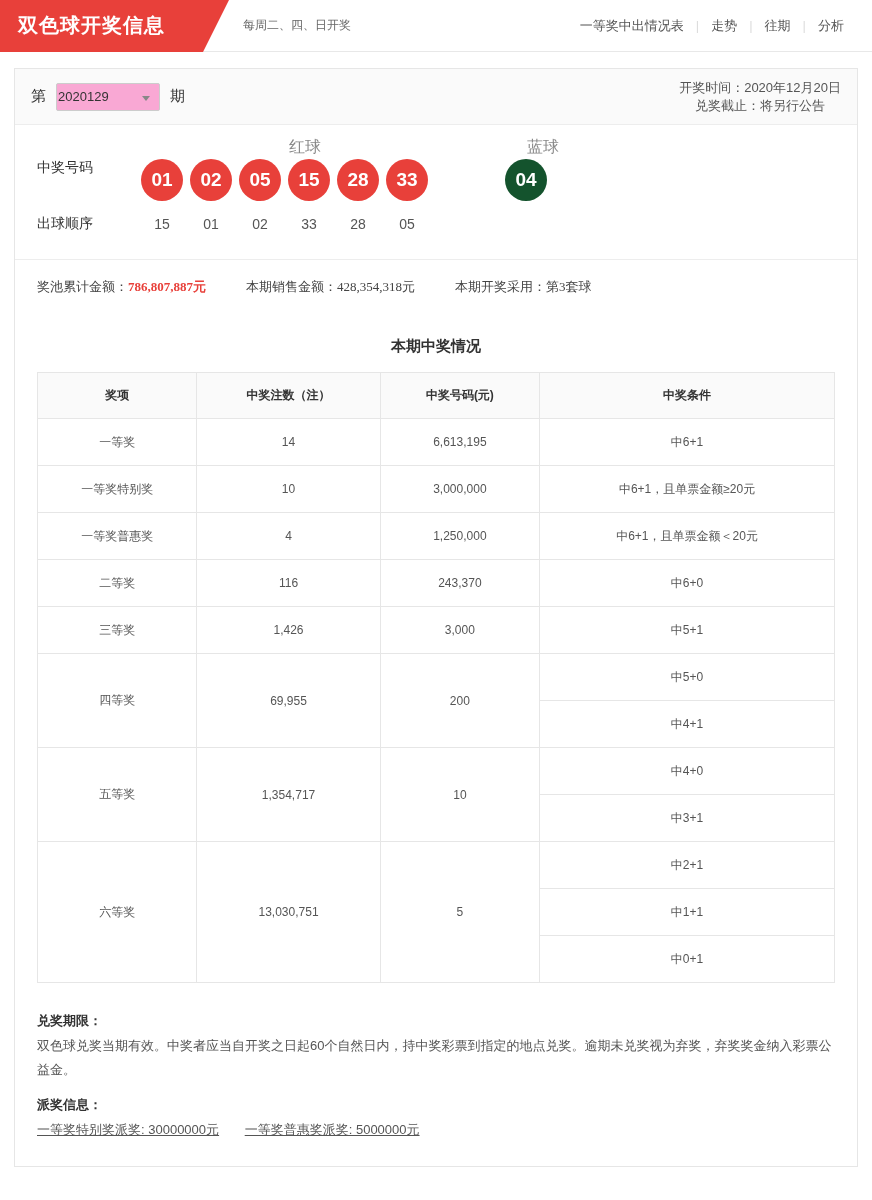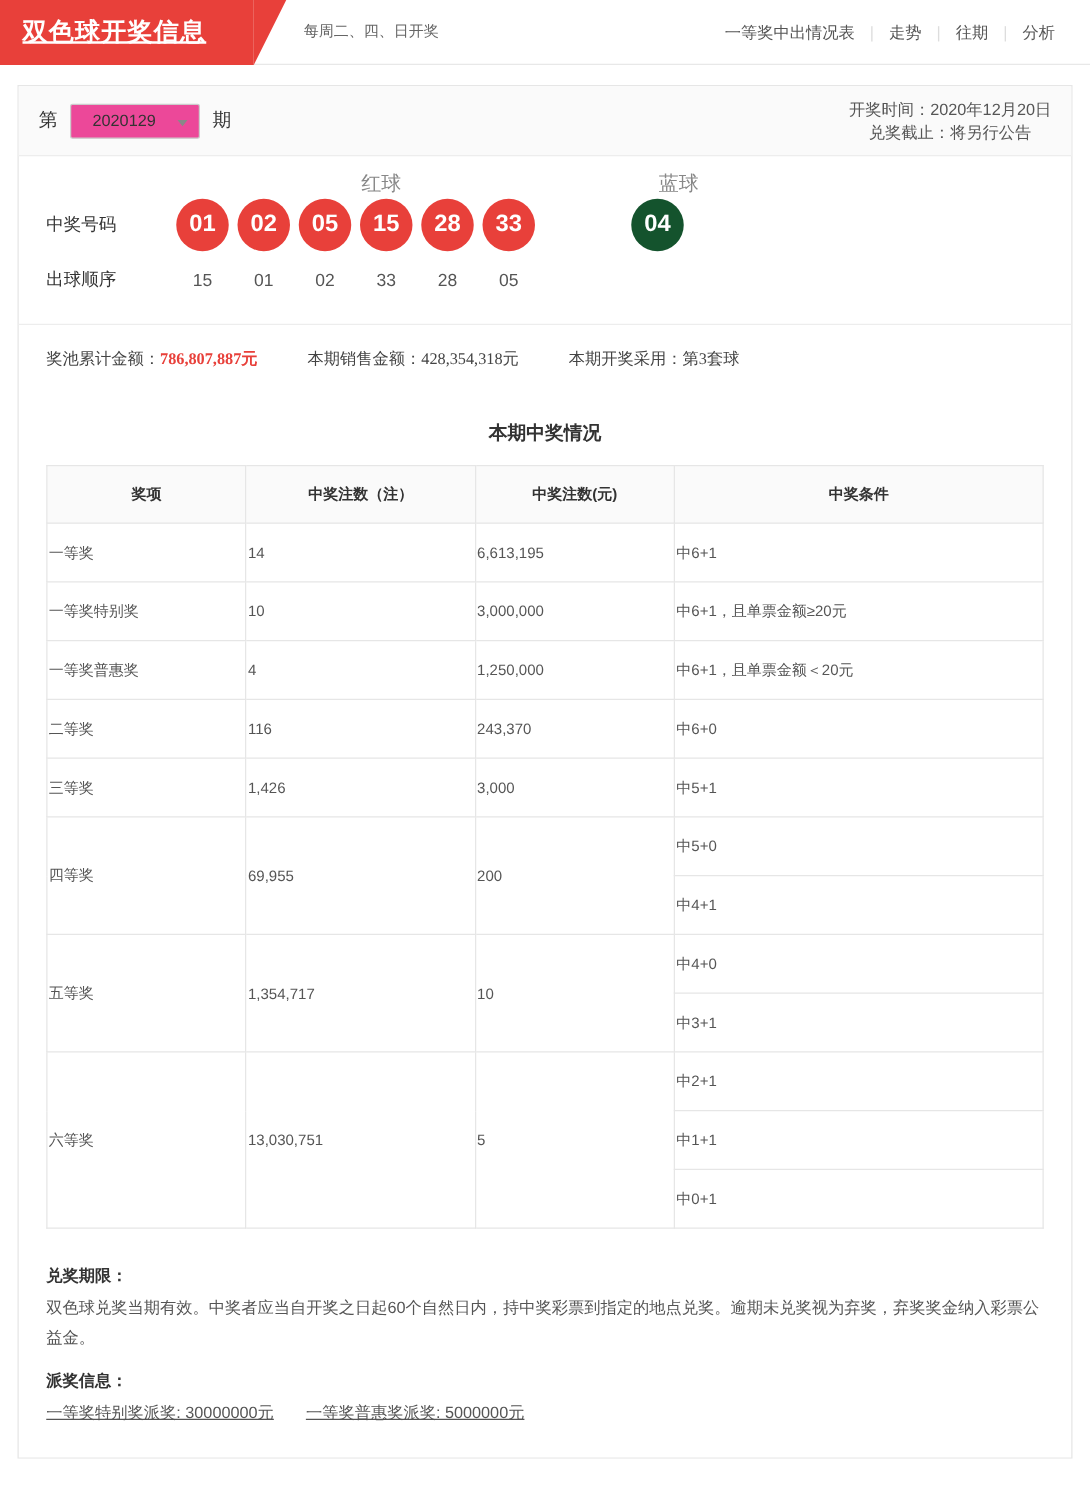--- a/index.html
+++ b/index.html
@@ -25,21 +25,20 @@
     position: relative;
     height: 52px;
     display: flex;
     align-items: center;
     padding: 0 38px 0 18px;
     background: #e8403a;
     color: #fff;
     font-size: 20px;
     font-weight: bold;
     letter-spacing: 1px;
-    text-decoration: underline;
   }
   .brand::after {
     content: "";
     position: absolute;
     right: -26px; top: 0;
     width: 0; height: 0;
     border-top: 52px solid #e8403a;
     border-right: 26px solid transparent;
   }
   .brand-sub {
@@ -76,25 +75,25 @@
     border-bottom: 1px solid #ededed;
     padding: 0 16px;
     font-size: 14px;
   }
   .period-label { font-size: 15px; color: #333; }
   .select-box {
     position: relative;
     margin: 0 10px;
     width: 104px; height: 28px;
     border: 1px solid #ccc;
-    background: #ec4899;
+    background: #f9a8d4;
     border-radius: 2px;
     display: flex;
     align-items: center;
-    padding-left: 17px;
+    padding-left: 1px;
     font-size: 13px;
     color: #333;
   }
   .select-box .caret {
     position: absolute;
     right: 9px; top: 12px;
     width: 0; height: 0;
     border-left: 4px solid transparent;
     border-right: 4px solid transparent;
     border-top: 5px solid #888;
@@ -115,21 +114,21 @@
     position: relative;
     height: 24px;
     font-size: 16px;
     color: #888;
   }
   .head-red { position: absolute; left: 274px; top: 6px; }
   .head-blue { position: absolute; left: 512px; top: 6px; }
 
   .row-numbers {
     display: flex;
-    align-items: center;
+    align-items: flex-start;
     padding: 4px 0 8px 0;
   }
   .row-label {
     width: 126px;
     padding-left: 22px;
     font-size: 14px;
     color: #333;
   }
   .ball {
     width: 42px; height: 42px;
@@ -189,21 +188,21 @@
   }
   table.prize th {
     background: #fafafa;
     font-weight: bold;
     color: #333;
     border: 1px solid #e6e6e6;
     height: 46px;
   }
   table.prize td {
     border: 1px solid #e6e6e6;
-    text-align: left;
+    text-align: center;
     height: 47px;
     color: #555;
   }
   .col-a { width: 20%; }
   .col-b { width: 23%; }
   .col-c { width: 20%; }
   .col-d { width: 37%; }
 
   
   .notes {
@@ -296,21 +295,21 @@
       </div>
     </div>
 
     <div class="table-wrap">
       <div class="table-title">本期中奖情况</div>
       <table class="prize">
         <thead>
           <tr>
             <th class="col-a">奖项</th>
             <th class="col-b">中奖注数（注）</th>
-            <th class="col-c">中奖注数(元)</th>
+            <th class="col-c">中奖号码(元)</th>
             <th class="col-d">中奖条件</th>
           </tr>
         </thead>
         <tbody>
           <tr>
             <td>一等奖</td>
             <td>14</td>
             <td>6,613,195</td>
             <td>中6+1</td>
           </tr>

